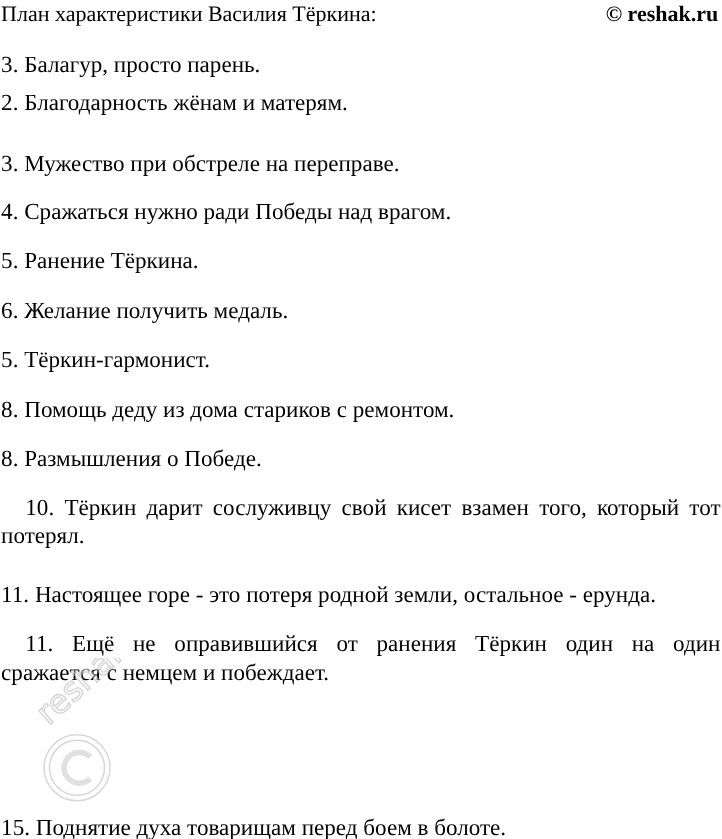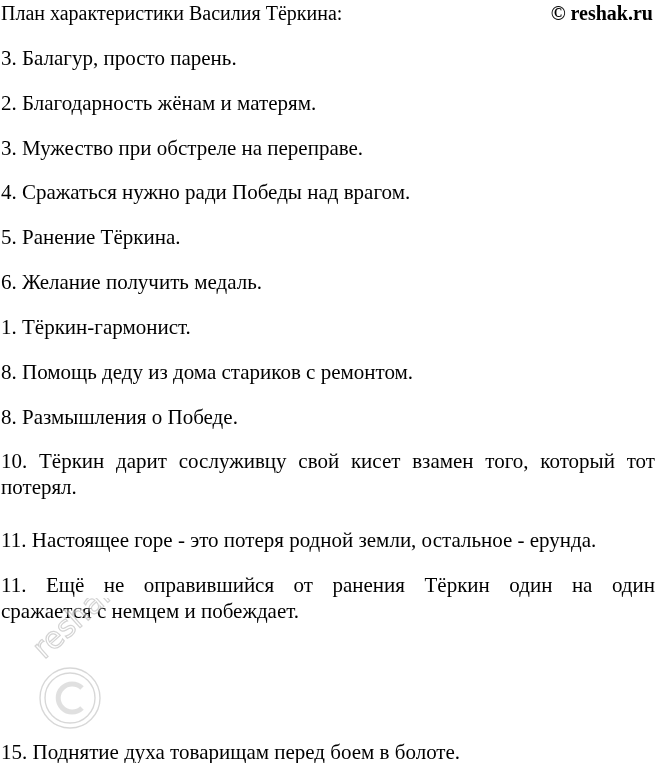--- a/index.html
+++ b/index.html
@@ -47,20 +47,21 @@
       left: 1px;
       width: 654px;
       font-size: 21px;
       line-height: 26px;
     }
     .item .line { display: block; white-space: nowrap; }
     .item .line.just {
       text-align: justify;
       text-align-last: justify;
       white-space: normal;
+      margin-left: 22px;
     }
     .watermark {
       position: absolute;
       left: 22px;
       top: 598px;
       width: 150px;
       height: 150px;
       pointer-events: none;
       opacity: 0.55;
     }
@@ -71,37 +72,37 @@
 <div class="page">
 
   <div class="header">
     <span class="title">План характеристики Василия Тёркина:</span>
     <span class="copyright">© reshak.ru</span>
   </div>
 
   <div class="item" style="top:45px">
     <span class="line">3. Балагур, просто парень.</span>
   </div>
-  <div class="item" style="top:90px">
+  <div class="item" style="top:80px">
     <span class="line">2. Благодарность жёнам и матерям.</span>
   </div>
   <div class="item" style="top:135px">
     <span class="line">3. Мужество при обстреле на переправе.</span>
   </div>
   <div class="item" style="top:179px">
     <span class="line">4. Сражаться нужно ради Победы над врагом.</span>
   </div>
   <div class="item" style="top:224px">
     <span class="line">5. Ранение Тёркина.</span>
   </div>
   <div class="item" style="top:269px">
     <span class="line">6. Желание получить медаль.</span>
   </div>
   <div class="item" style="top:314px">
-    <span class="line">1. Тёркин-гармонист.</span>
+    <span class="line">5. Тёркин-гармонист.</span>
   </div>
   <div class="item" style="top:359px">
     <span class="line">8. Помощь деду из дома стариков с ремонтом.</span>
   </div>
   <div class="item" style="top:404px">
     <span class="line">8. Размышления о Победе.</span>
   </div>
 
   <div class="item" style="top:448px">
     <span class="line just">10. Тёркин дарит сослуживцу свой кисет взамен того, который тот</span>

